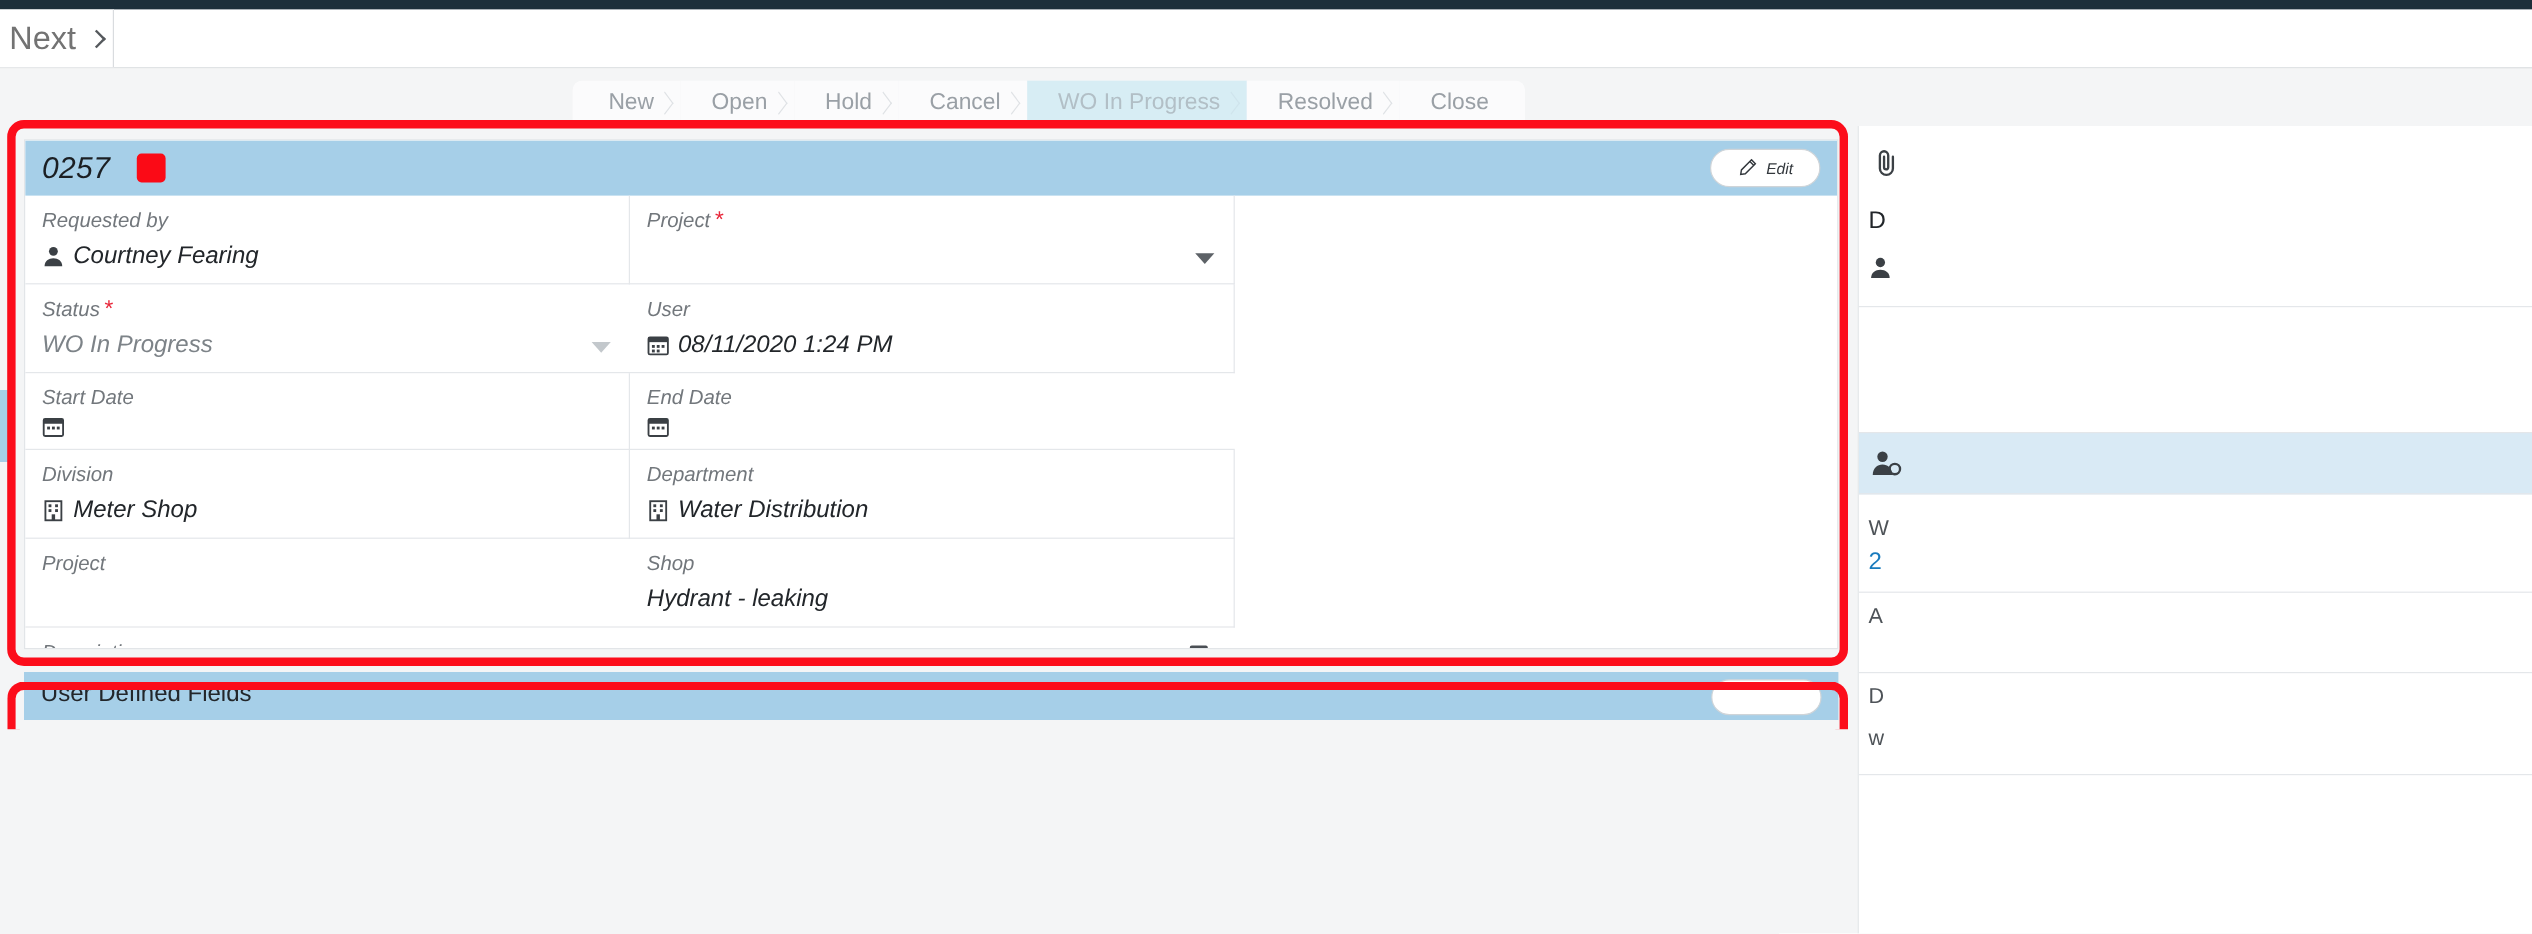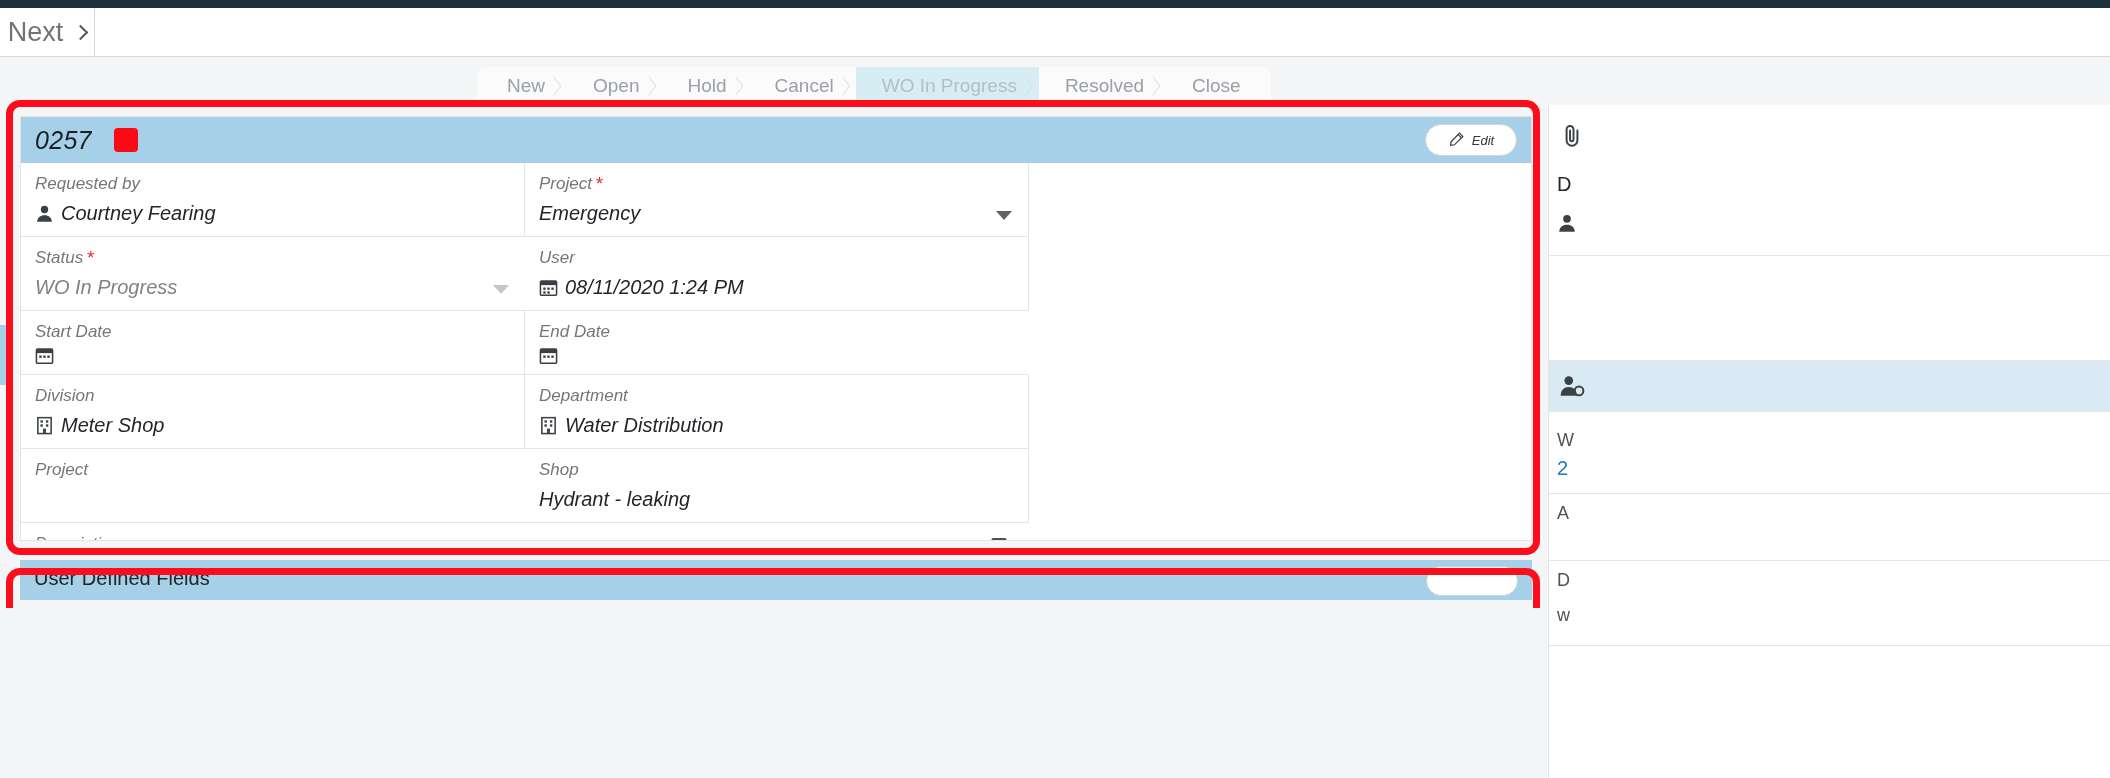--- a/index.html
+++ b/index.html
@@ -254,21 +254,20 @@
           </svg>
           <span>Courtney Fearing</span>
         </div>
       </div>
 
       <div class="cell c-2 b-right">
         <div class="f-label">
           <span>Project</span>
           <span class="req">*</span>
         </div>
-        <div class="f-value">Emergency</div>
         <span class="caret"></span>
       </div>
 
       <div class="cell c-3">
         <div class="f-label">
           <span>Status</span>
           <span class="req">*</span>
         </div>
         <div class="f-value muted">WO In Progress</div>
         <span class="caret dim"></span>

